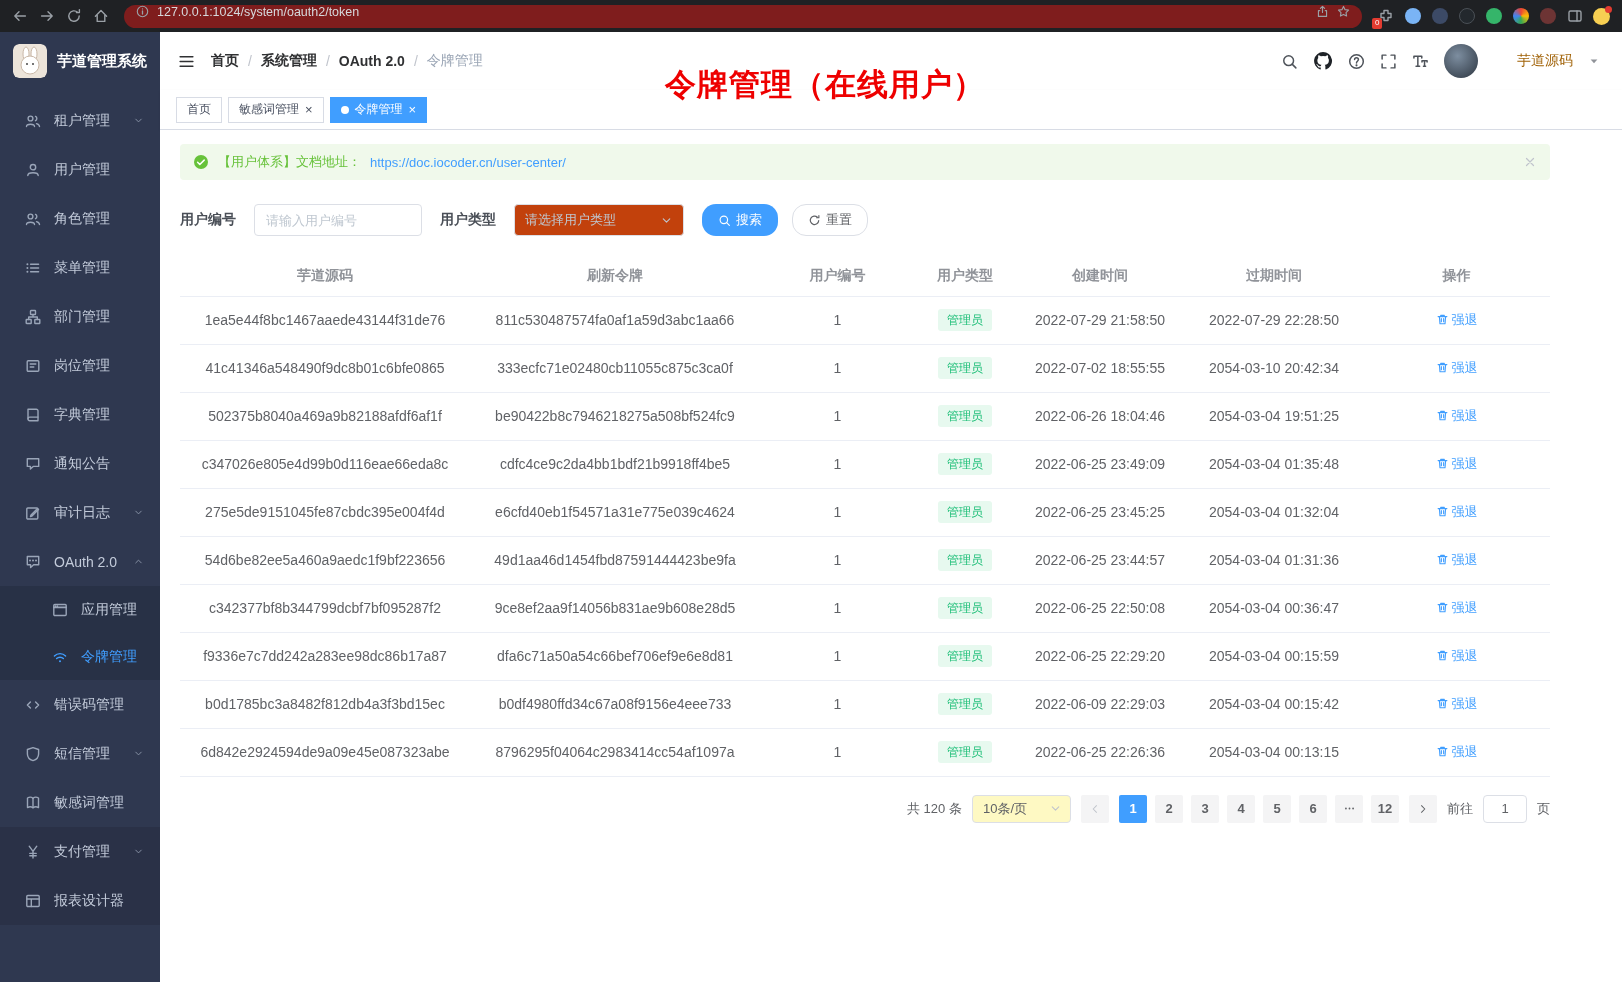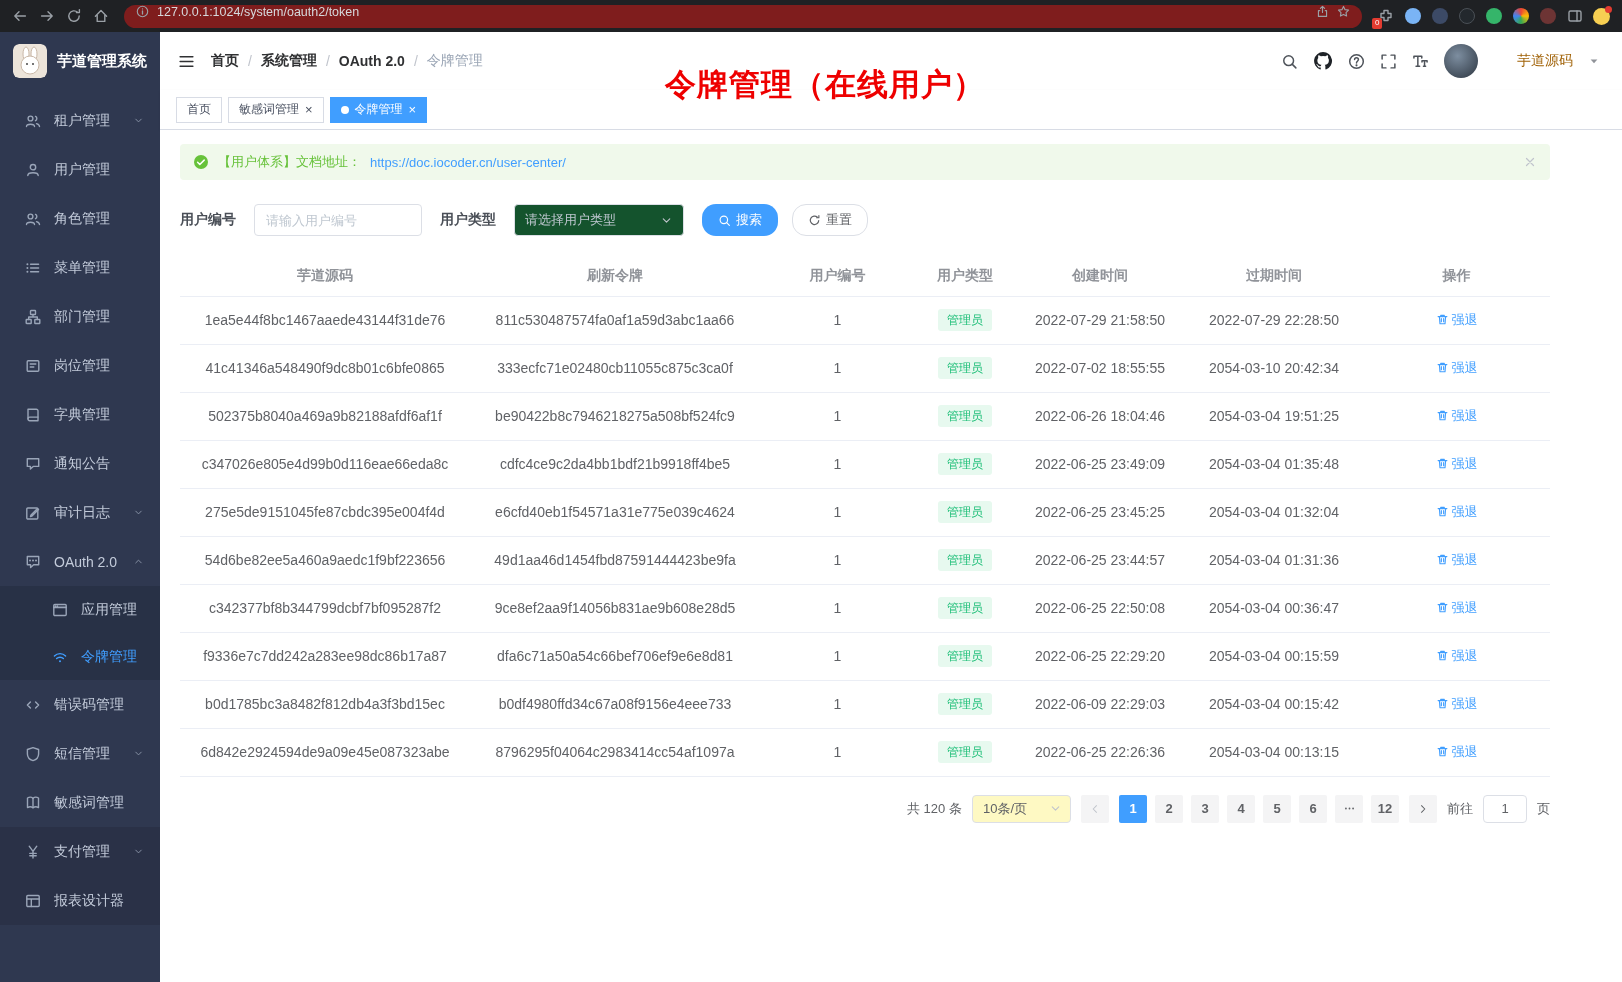--- a/index.html
+++ b/index.html
@@ -75,21 +75,21 @@
 
   .alert { background:#f0f9eb; border-radius:4px; height:36px; display:flex; align-items:center; gap:9px; padding:0 13px; }
   .alert-text { color:#67c23a; font-size:13px; }
   .alert-link { color:#409eff; font-size:13px; text-decoration:none; cursor:pointer; }
   .alert-close { margin-left:auto; color:#c0c4cc; width:14px; height:14px; cursor:pointer; }
 
   .filter-row { display:flex; align-items:center; margin-top:24px; gap:18px; }
   .filter-label { font-weight:700; color:#4a4f57; font-size:14px; white-space:nowrap; }
   .text-input { width:168px; height:32px; border:1px solid #dcdfe6; border-radius:4px; padding:0 11px; font-size:13px; color:#606266; outline:none; }
   .text-input::placeholder { color:#bfc7d0; }
-  .select { width:170px; height:32px; border:1px solid #dcdfe6; border-radius:4px; display:flex; align-items:center; justify-content:space-between; padding:0 10px; font-size:13px; color:#bfc7d0; background:#14532d; cursor:pointer; }
+  .select { width:170px; height:32px; border:1px solid #dcdfe6; border-radius:4px; display:flex; align-items:center; justify-content:space-between; padding:0 10px; font-size:13px; color:#bfc7d0; background:#c2410c; cursor:pointer; }
   .select .icon { color:#c0c4cc; }
   .btn { height:32px; border-radius:14px; display:inline-flex; align-items:center; gap:5px; font-size:13px; padding:0 15px; border:1px solid transparent; cursor:pointer; font-family:inherit; }
   .btn .icon { width:13px; height:13px; }
   .btn-primary { background:#409eff; color:#fff; }
   .btn-plain { background:#fff; border-color:#dcdfe6; color:#606266; margin-left:-4px; }
 
   .data-table { width:100%; border-collapse:collapse; margin-top:20px; table-layout:fixed; }
   .data-table th { height:40px; font-size:14px; color:#909399; font-weight:700; border-bottom:1px solid #ebeef5; text-align:center; white-space:nowrap; }
   .data-table td { height:48px; font-size:14px; color:#606266; border-bottom:1px solid #ebeef5; text-align:center; white-space:nowrap; overflow:hidden; }
   .tag-success { display:inline-block; background:#e7f9ef; color:#1cbe77; font-size:12px; padding:2.5px 9px; border-radius:3px; }

